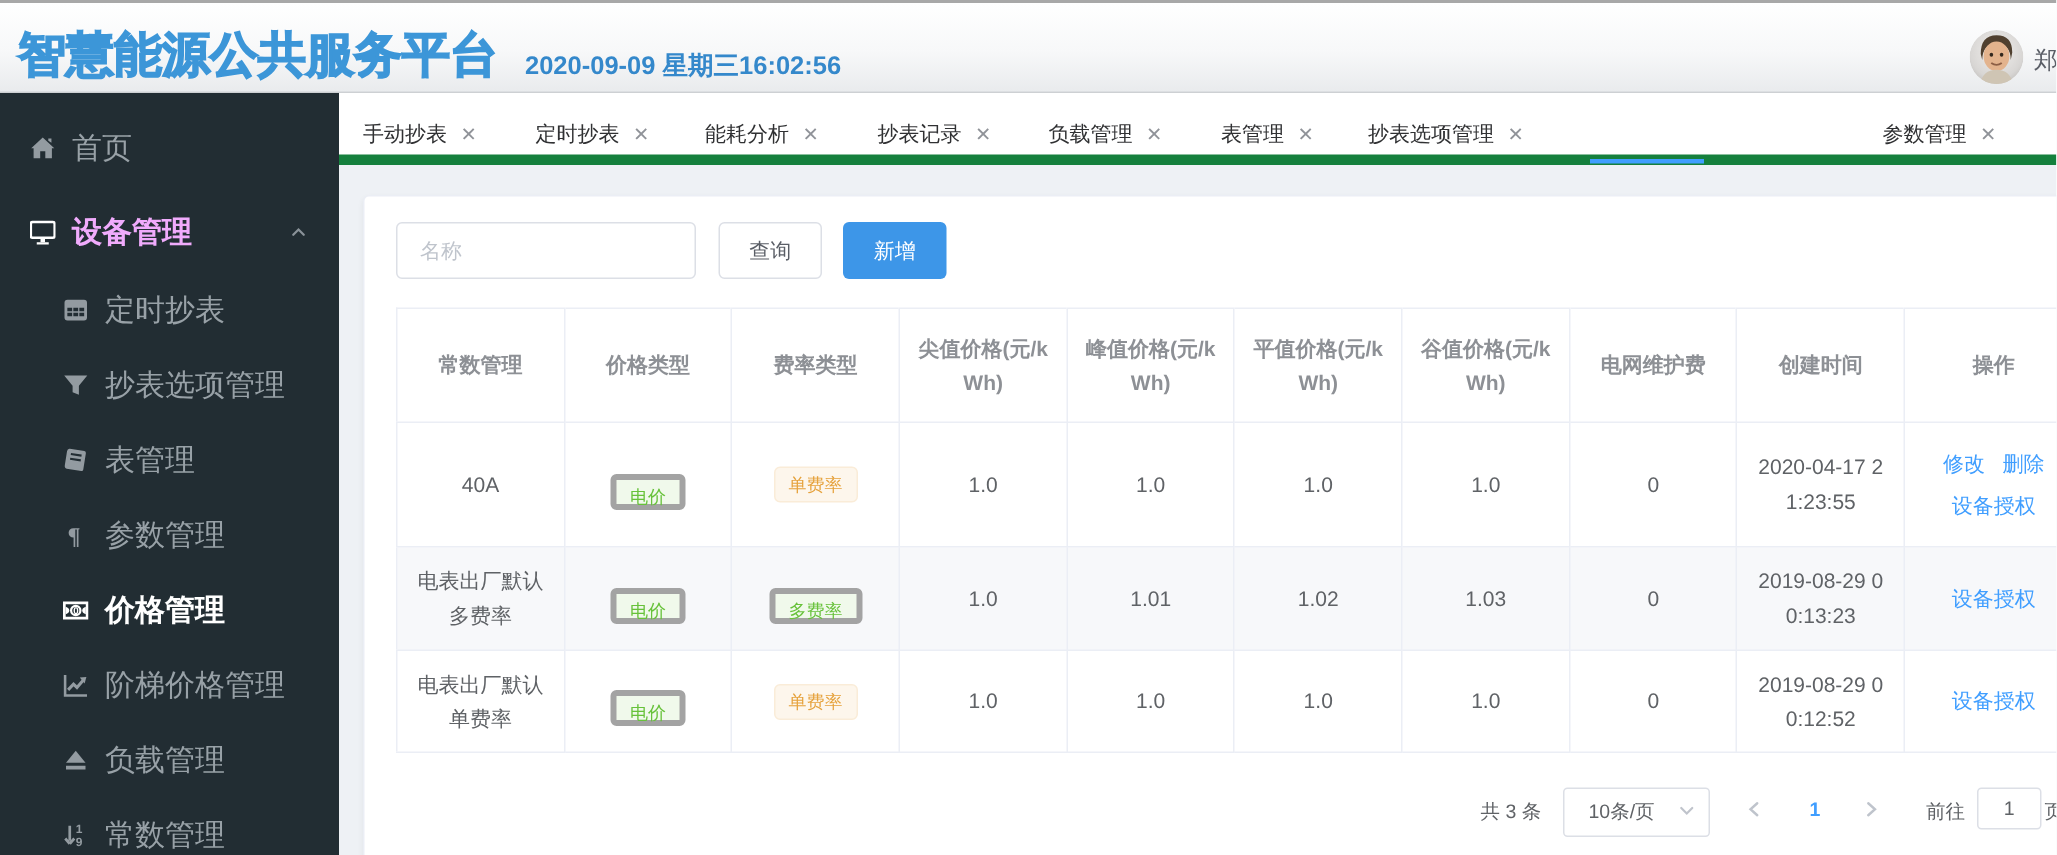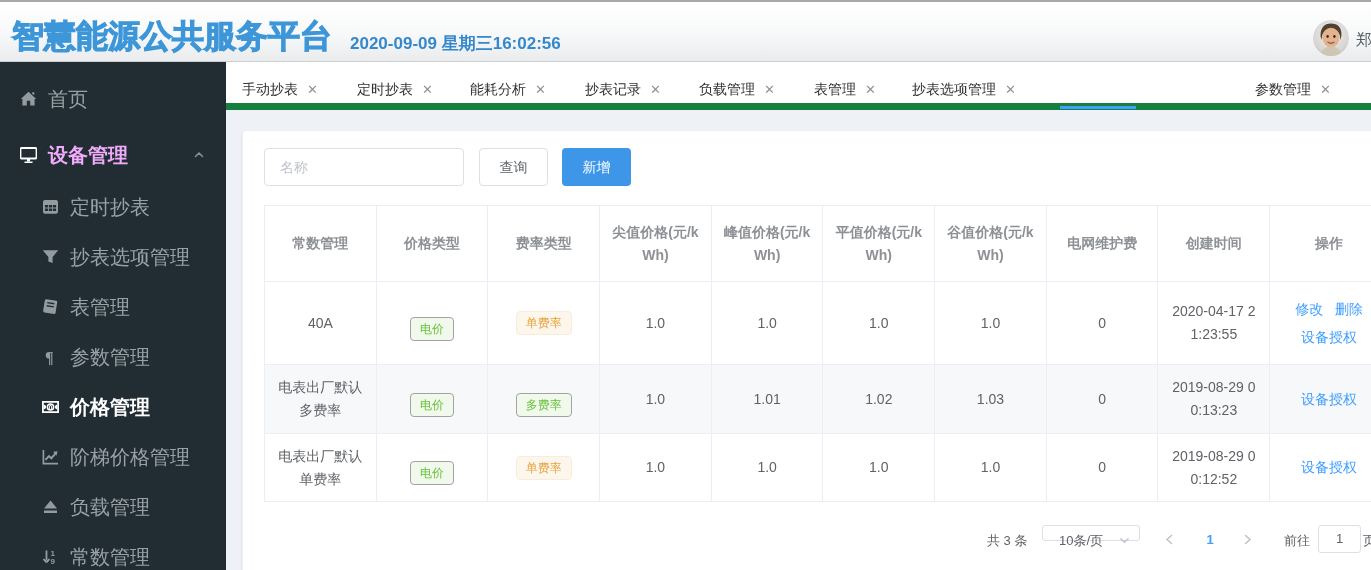--- a/index.html
+++ b/index.html
@@ -46,28 +46,28 @@
 
 
 #tbl { position:absolute; left:21px; top:74px; border-top:1px solid #ebeef5; border-left:1px solid #ebeef5; border-collapse:collapse; }
 #tbl td, #tbl th { border-right:1px solid #ebeef5; border-bottom:1px solid #ebeef5; text-align:center; vertical-align:middle; font-size:14px; }
 #tbl th { color:#8d9095; font-weight:bold; height:76px; line-height:23px; padding:0 10px; }
 #tbl td { color:#5f6266; line-height:23px; padding:0 10px; }
 .r1 td { height:83px; }
 .r2 td { height:69px; background:#f7f8fa; }
 .r3 td { height:68px; }
 .tag { display:inline-block; height:24px; line-height:22px; padding:0 9px; font-size:12px; border-radius:4px; }
-.tgreen { background:#f0f9eb; border:1px solid #a3a3a3; color:#67c23a;margin-top:11px; }
+.tgreen { background:#f0f9eb; border:4px solid #a3a3a3; color:#67c23a;margin-top:11px; }
 .torange { background:#fdf6ec; border:1px solid #faecd8; color:#e6a23c; }
 .lnk { color:#409eff; }
 
 
 #pgn { position:absolute; left:0px; top:394px; width:1390px; height:28px; font-size:13px; color:#5f6266; }
 #ptotal { position:absolute; left:744px; top:7px; }
-#psel { position:absolute; left:799px; top:0; width:98px; height:16px; border:1px solid #dcdfe6; border-radius:3px; background:#fff; }
+#psel { position:absolute; left:799px; top:0; width:98px; height:33px; border:1px solid #dcdfe6; border-radius:3px; background:#fff; }
 #psel span { position:absolute; left:16px; top:6px; }
 #psel svg { position:absolute; right:9px; top:9px; }
 .parr { position:absolute; top:9px; width:9px; height:11px; }
 #pprev { left:922px; }
 #pnext { left:1000px; }
 #pcur { position:absolute; left:961px; top:7px; color:#409eff; font-weight:bold; width:12px; text-align:center; }
 #pgoto { position:absolute; left:1041px; top:7px; }
 #pinput { position:absolute; left:1075px; top:0; width:43px; height:28px; border:1px solid #dcdfe6; border-radius:3px; background:#fff; text-align:center; line-height:26px; }
 #ppage { position:absolute; left:1120px; top:7px; }
 </style>

